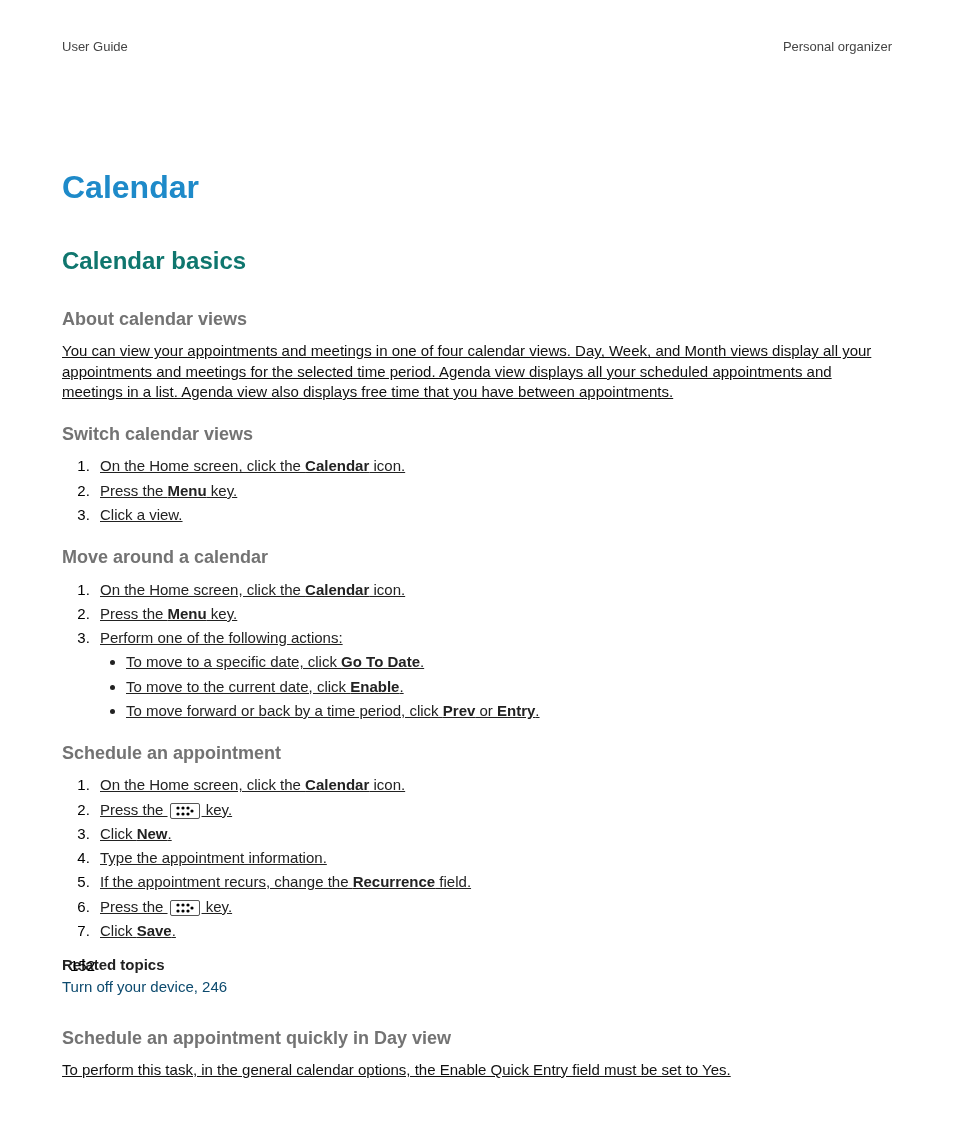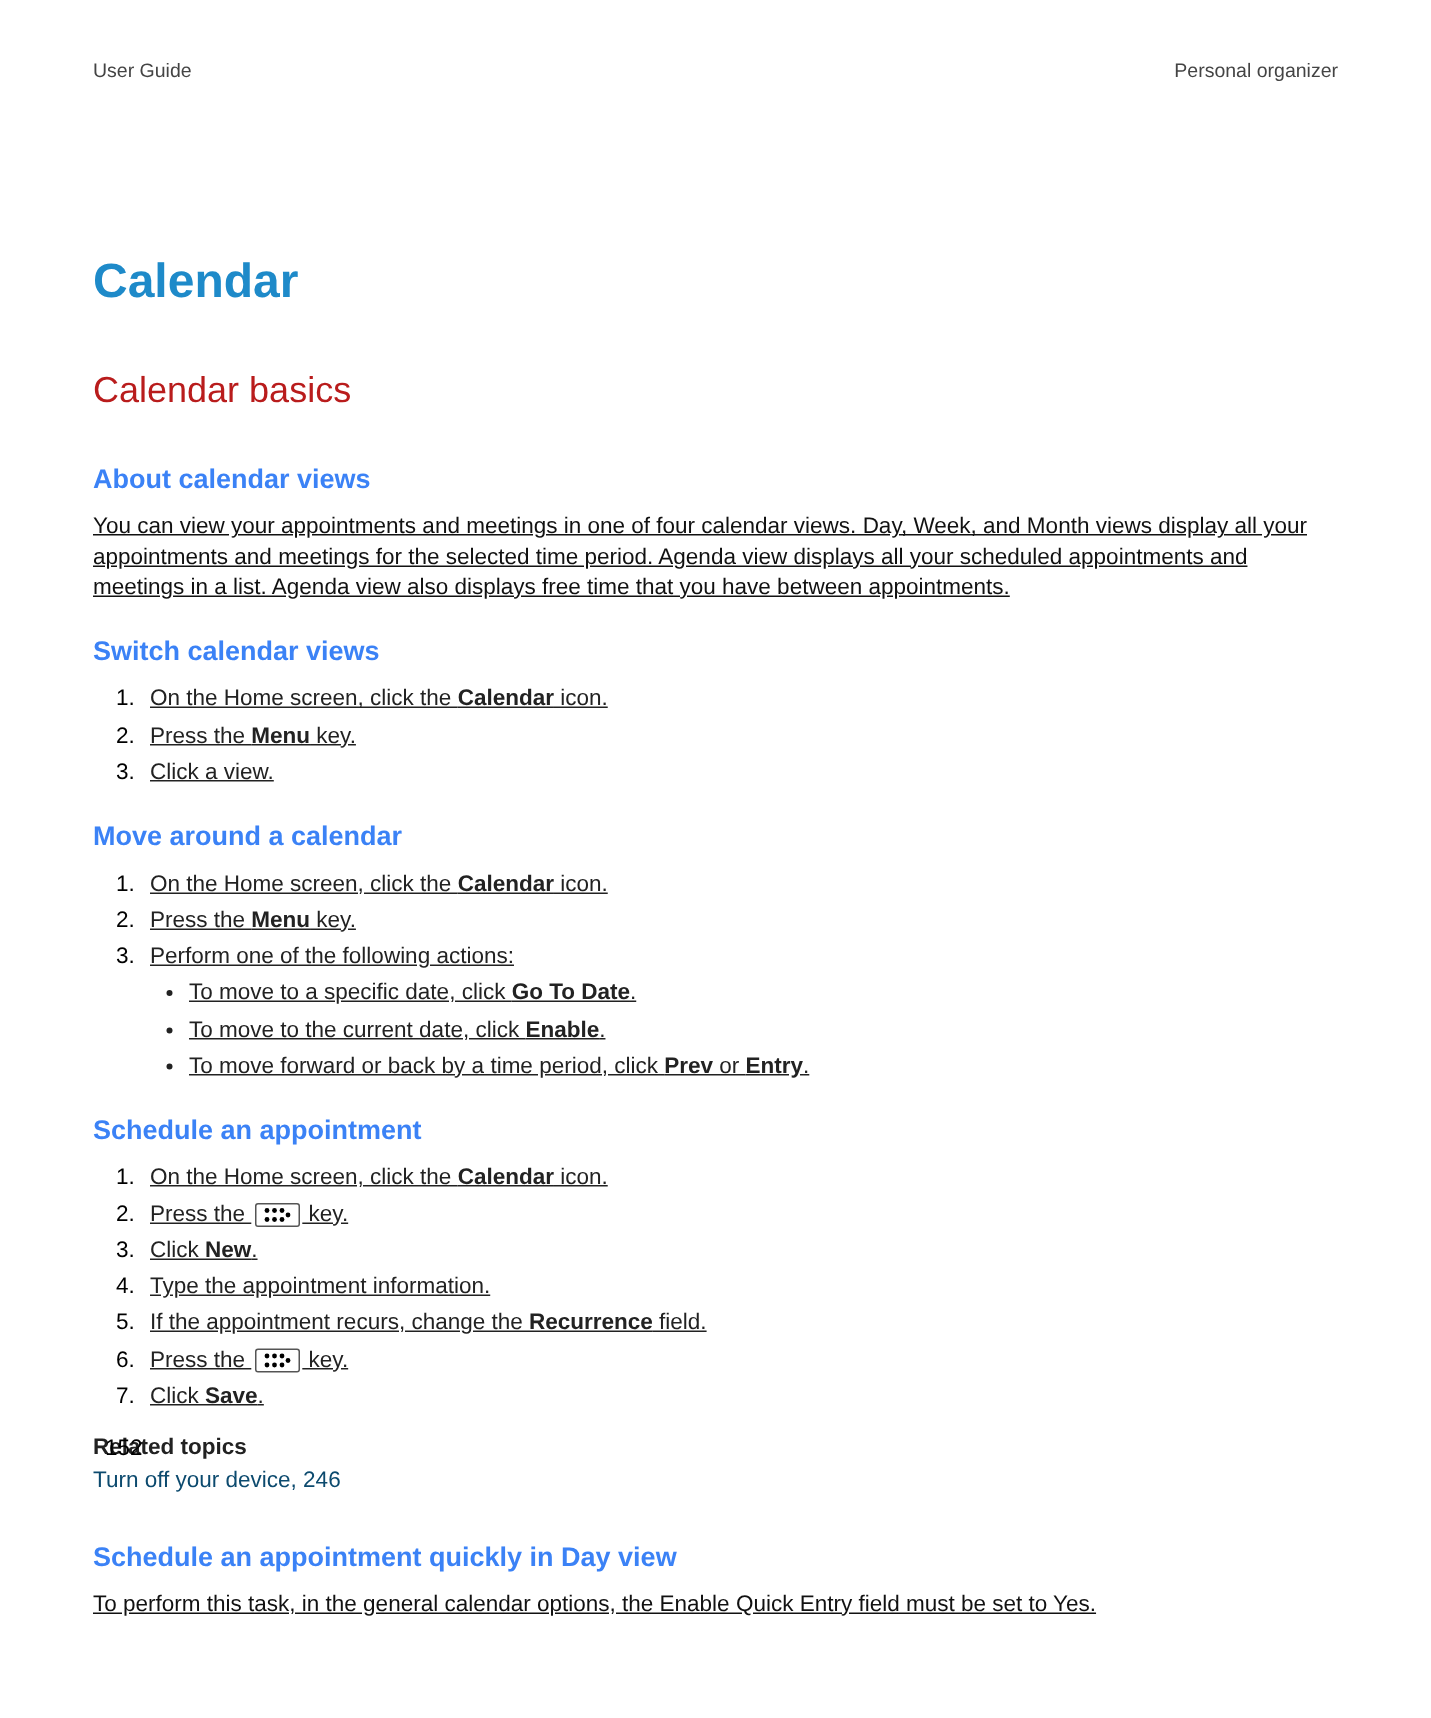--- a/index.html
+++ b/index.html
@@ -29,29 +29,29 @@
     margin-bottom: 110px;
   }
   h1.page-title {
     color: #1e8ac9;
     font-size: 32px;
     font-weight: 700;
     margin: 0 0 36px 0;
   }
   h2.section-title {
     font-size: 24px;
-    font-weight: 400;
+    font-weight: 700;
     margin: 16px 0 30px 0;
-    color: #b91c1c;
+    color: #0f766e;
   }
   h3.subsection-title {
     font-size: 18px;
     font-weight: 700;
     margin: 20px 0 10px 0;
-    color: #3b82f6;
+    color: #737373;
   }
   p.body-text {
     margin: 0 0 16px 0;
     font-size: 15px;
     color: #111;
     text-decoration: underline;
   }
   ol.steps {
     margin: 4px 0 14px 0;
     padding-left: 32px;

